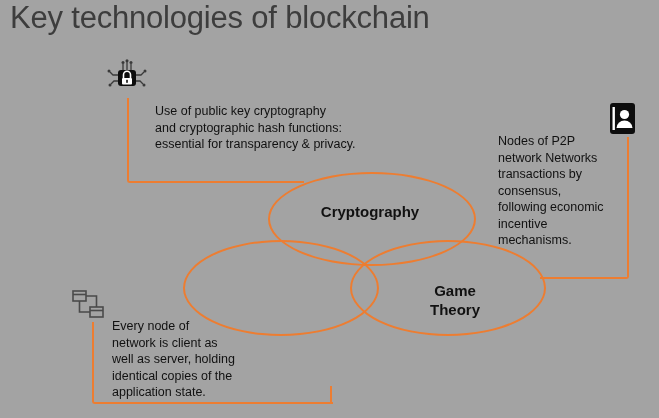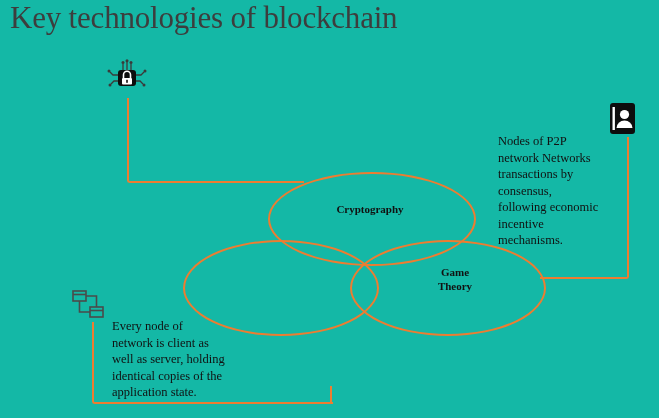--- a/index.html
+++ b/index.html
@@ -1,45 +1,45 @@
 <!DOCTYPE html>
 <html style="--accent: #ED7D31; --text: #1a1a1a; --title: #3d3d3d;"><head>
 <meta charset="utf-8">
 <style>
   html,body{margin:0;padding:0;background:#ffffff;}
   .slide{
     position:relative;
     width:659px;height:418px;
-    background:#14b8a6;
+    background:#a3a3a3;
     overflow:hidden;
-    font-family:Liberation Serif, serif;
+    font-family:Liberation Sans, sans-serif;
     color:var(--text,#1a1a1a);
   }
   .title{
     position:absolute;left:10px;top:0px;margin:0;
     font-size:31px;font-weight:400;color:var(--title,#3d3d3d);
     letter-spacing:-0.2px;
   }
   .ellipse{
     position:absolute;
     border:2.5px solid var(--accent,#ED7D31);
     border-radius:50%;
     background:transparent;
   }
   .ellipse.crypto{left:268px;top:172px;width:204px;height:90px;}
   .ellipse.p2p{left:183px;top:240px;width:192px;height:92px;}
   .ellipse.game{left:350px;top:240px;width:192px;height:92px;}
   .venn-label{
     position:absolute;
-    font-weight:700;font-size:11px;color:#111;
+    font-weight:700;font-size:15px;color:#111;
     text-align:center;white-space:pre-line;line-height:1.25;
   }
   .venn-label.crypto{left:295px;top:203px;width:150px;}
   .venn-label.p2p{left:212px;top:266px;width:120px;}
-  .venn-label.game{left:395px;top:266px;width:120px;}
+  .venn-label.game{left:395px;top:282px;width:120px;}
   .annotation{
     position:absolute;
     font-size:12.5px;line-height:1.32;color:#111;
     white-space:pre-line;
   }
   .annotation.crypto{left:155px;top:103px;width:250px;}
   .annotation.game{left:498px;top:133px;width:112px;}
   .annotation.p2p{left:112px;top:318px;width:150px;}
   .connector{position:absolute;}
   .conn-crypto{
@@ -108,20 +108,23 @@
         <circle cx="41" cy="13" r="1.5"></circle>
         <circle cx="6" cy="27" r="1.5"></circle>
         <circle cx="40" cy="27" r="1.5"></circle>
       </g>
       <rect x="14" y="12" width="18" height="16" rx="3" fill="#0d0d0d"></rect>
       <path d="M19.5 20 v-3.2 a3.5 3.5 0 0 1 7 0 V20" stroke="#ffffff" stroke-width="1.6" fill="none"></path>
       <rect x="18" y="20" width="10" height="6.5" rx="1" fill="#ffffff"></rect>
       <rect x="22.2" y="21.8" width="1.6" height="3" fill="#0d0d0d"></rect>
     </svg>
   </span>
+  <div class="annotation crypto">Use of public key cryptography
+and cryptographic hash functions:
+essential for transparency &amp; privacy.</div>
 
   <span class="icon book">
     <svg width="32" height="36" viewBox="0 0 32 36">
       <rect x="4" y="2" width="25" height="31" rx="3" fill="#0d0d0d"></rect>
       <rect x="6.5" y="6" width="2.4" height="23" fill="#ffffff"></rect>
       <circle cx="18.5" cy="13.5" r="4.6" fill="#ffffff"></circle>
       <path d="M10.5 27 a8 7.5 0 0 1 16 0 Z" fill="#ffffff"></path>
     </svg>
   </span>
   <div class="annotation game">Nodes of P2P

